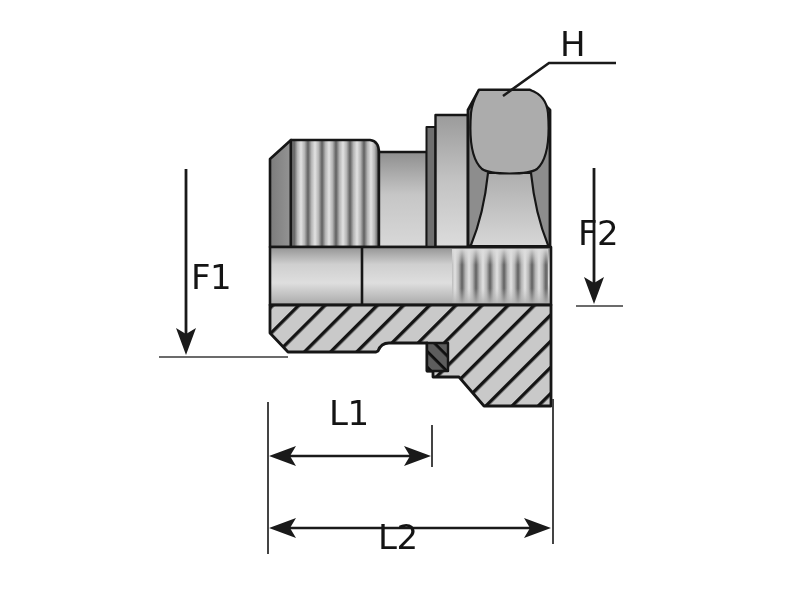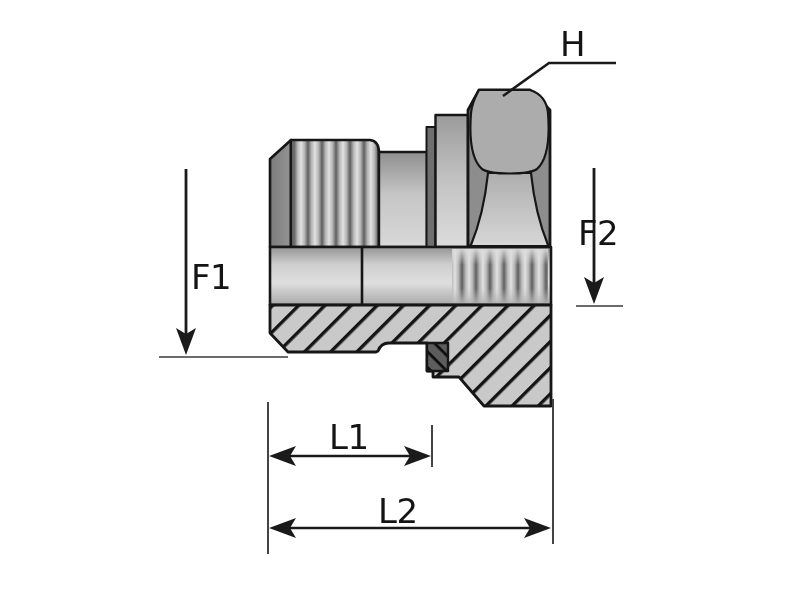--- a/index.html
+++ b/index.html
@@ -129,16 +129,16 @@
       <line x1="274" y1="528" x2="546" y2="528" stroke-width="2.6"></line>
       <polygon points="269,528 296,518 290,528 296,538" fill="#1a1a1a" stroke="none"></polygon>
       <polygon points="551,528 524,518 530,528 524,538" fill="#1a1a1a" stroke="none"></polygon>
     </g>
   </g>
 </svg>
 
 <span class="lbl" style="left:560px;top:27px">H</span>
 <span class="lbl" style="left:191px;top:260px">F1</span>
 <span class="lbl" style="left:578px;top:216px">F2</span>
-<span class="lbl" style="left:329px;top:420px">L1</span>
-<span class="lbl" style="left:378px;top:494px">L2</span>
+<span class="lbl" style="left:329px;top:396px">L1</span>
+<span class="lbl" style="left:378px;top:520px">L2</span>
 
 </div>
 
 </body></html>

